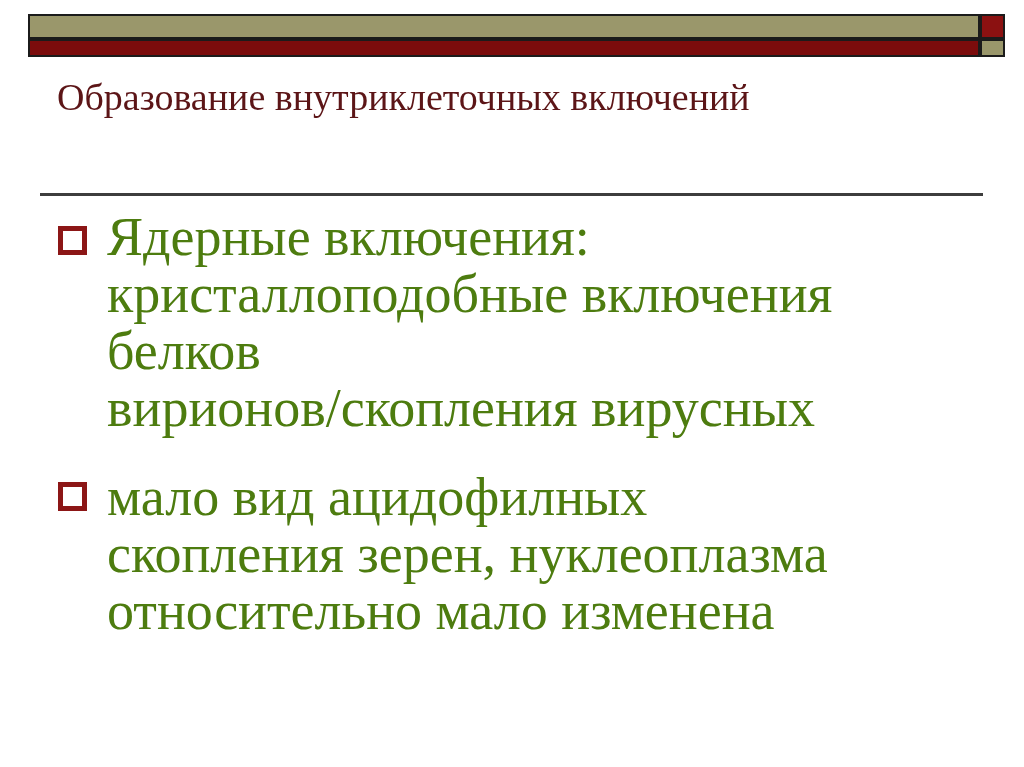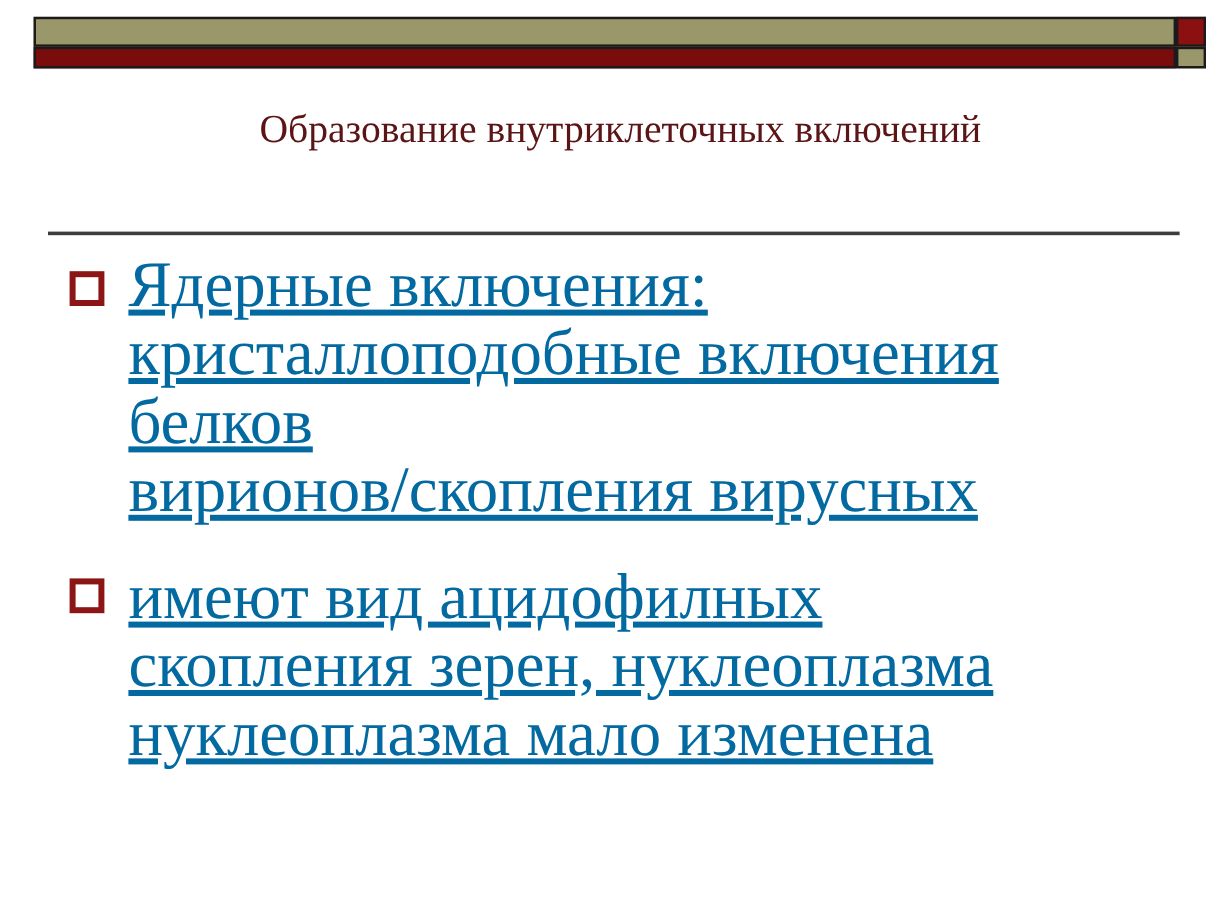--- a/index.html
+++ b/index.html
@@ -23,27 +23,26 @@
   }
   .bar-olive-main   { left: 28px;  top: 14px; width: 952px; height: 25px; background: #9A976B; }
   .bar-red-square   { left: 980px; top: 14px; width: 25px;  height: 25px; background: #8B1111; }
   .bar-red-main     { left: 28px;  top: 39px; width: 952px; height: 18px; background: #7B0C0C; }
   .bar-olive-square { left: 980px; top: 39px; width: 25px;  height: 18px; background: #9A976B; }
 
   
   .title {
     position: absolute;
     left: 57px;
-    top: 84px;
+    top: 73px;
     width: 920px;
-    font-size: 33px;
+    font-size: 38px;
     line-height: 48px;
     color: #5C1517;
     white-space: nowrap;
-    text-align: center;
   }
 
   
   .separator {
     position: absolute;
     left: 40px;
     top: 193px;
     width: 943px;
     height: 3px;
     background: #3D3D3D;
@@ -58,23 +57,22 @@
     border: 5px solid #8C1616;
     background: #ffffff;
   }
   .marker-1 { left: 58px; top: 226px; }
   .marker-2 { left: 58px; top: 482px; }
 
   .para {
     position: absolute;
     left: 107px;
     width: 880px;
-    color: #0369a1;
+    color: #4d7c0f;
     font-size: 54px;
-    text-decoration: underline;
   }
   .para-1 { top: 209px; }
   .para-2 { top: 469px; }
   .line {
     line-height: 57px;
     white-space: nowrap;
   }
 </style>
 </head>
 <body>
@@ -93,18 +91,18 @@
   <div class="bullet-marker marker-1"></div>
   <div class="para para-1">
     <div class="line">Ядерные включения:</div>
     <div class="line">кристаллоподобные включения</div>
     <div class="line">белков</div>
     <div class="line">вирионов/скопления вирусных</div>
   </div>
 
   <div class="bullet-marker marker-2"></div>
   <div class="para para-2">
-    <div class="line">имеют вид ацидофилных</div>
+    <div class="line">мало вид ацидофилных</div>
     <div class="line">скопления зерен, нуклеоплазма</div>
-    <div class="line">нуклеоплазма мало изменена</div>
+    <div class="line">относительно мало изменена</div>
   </div>
 
 </div>
 
 </body></html>

